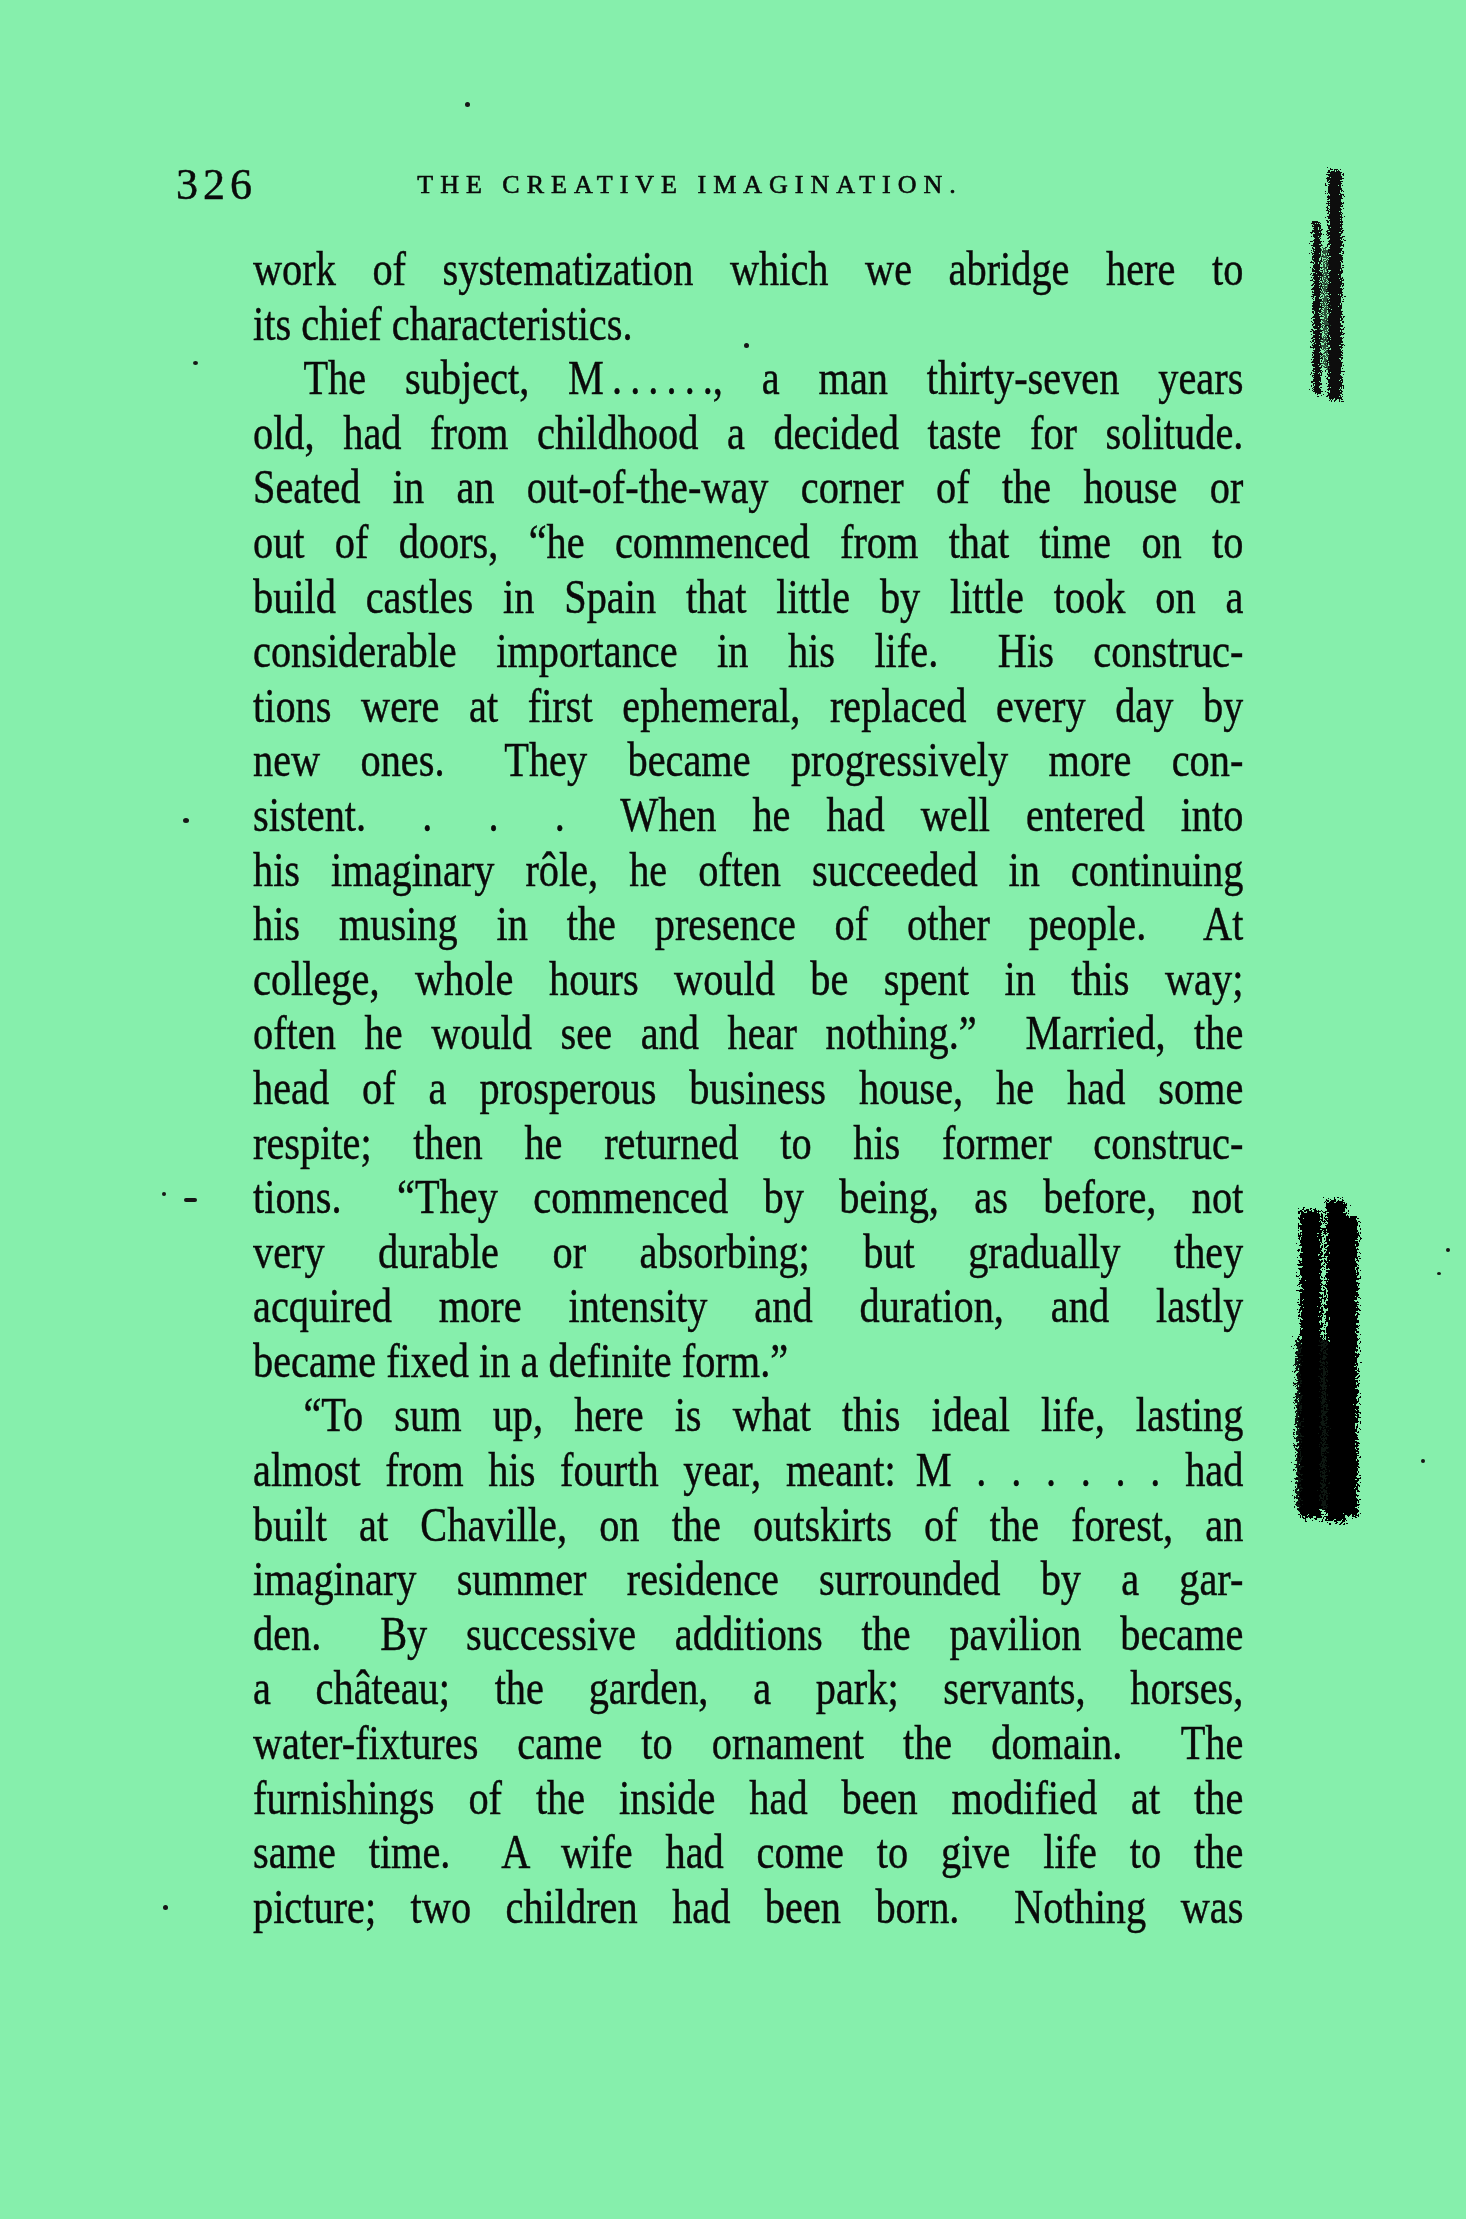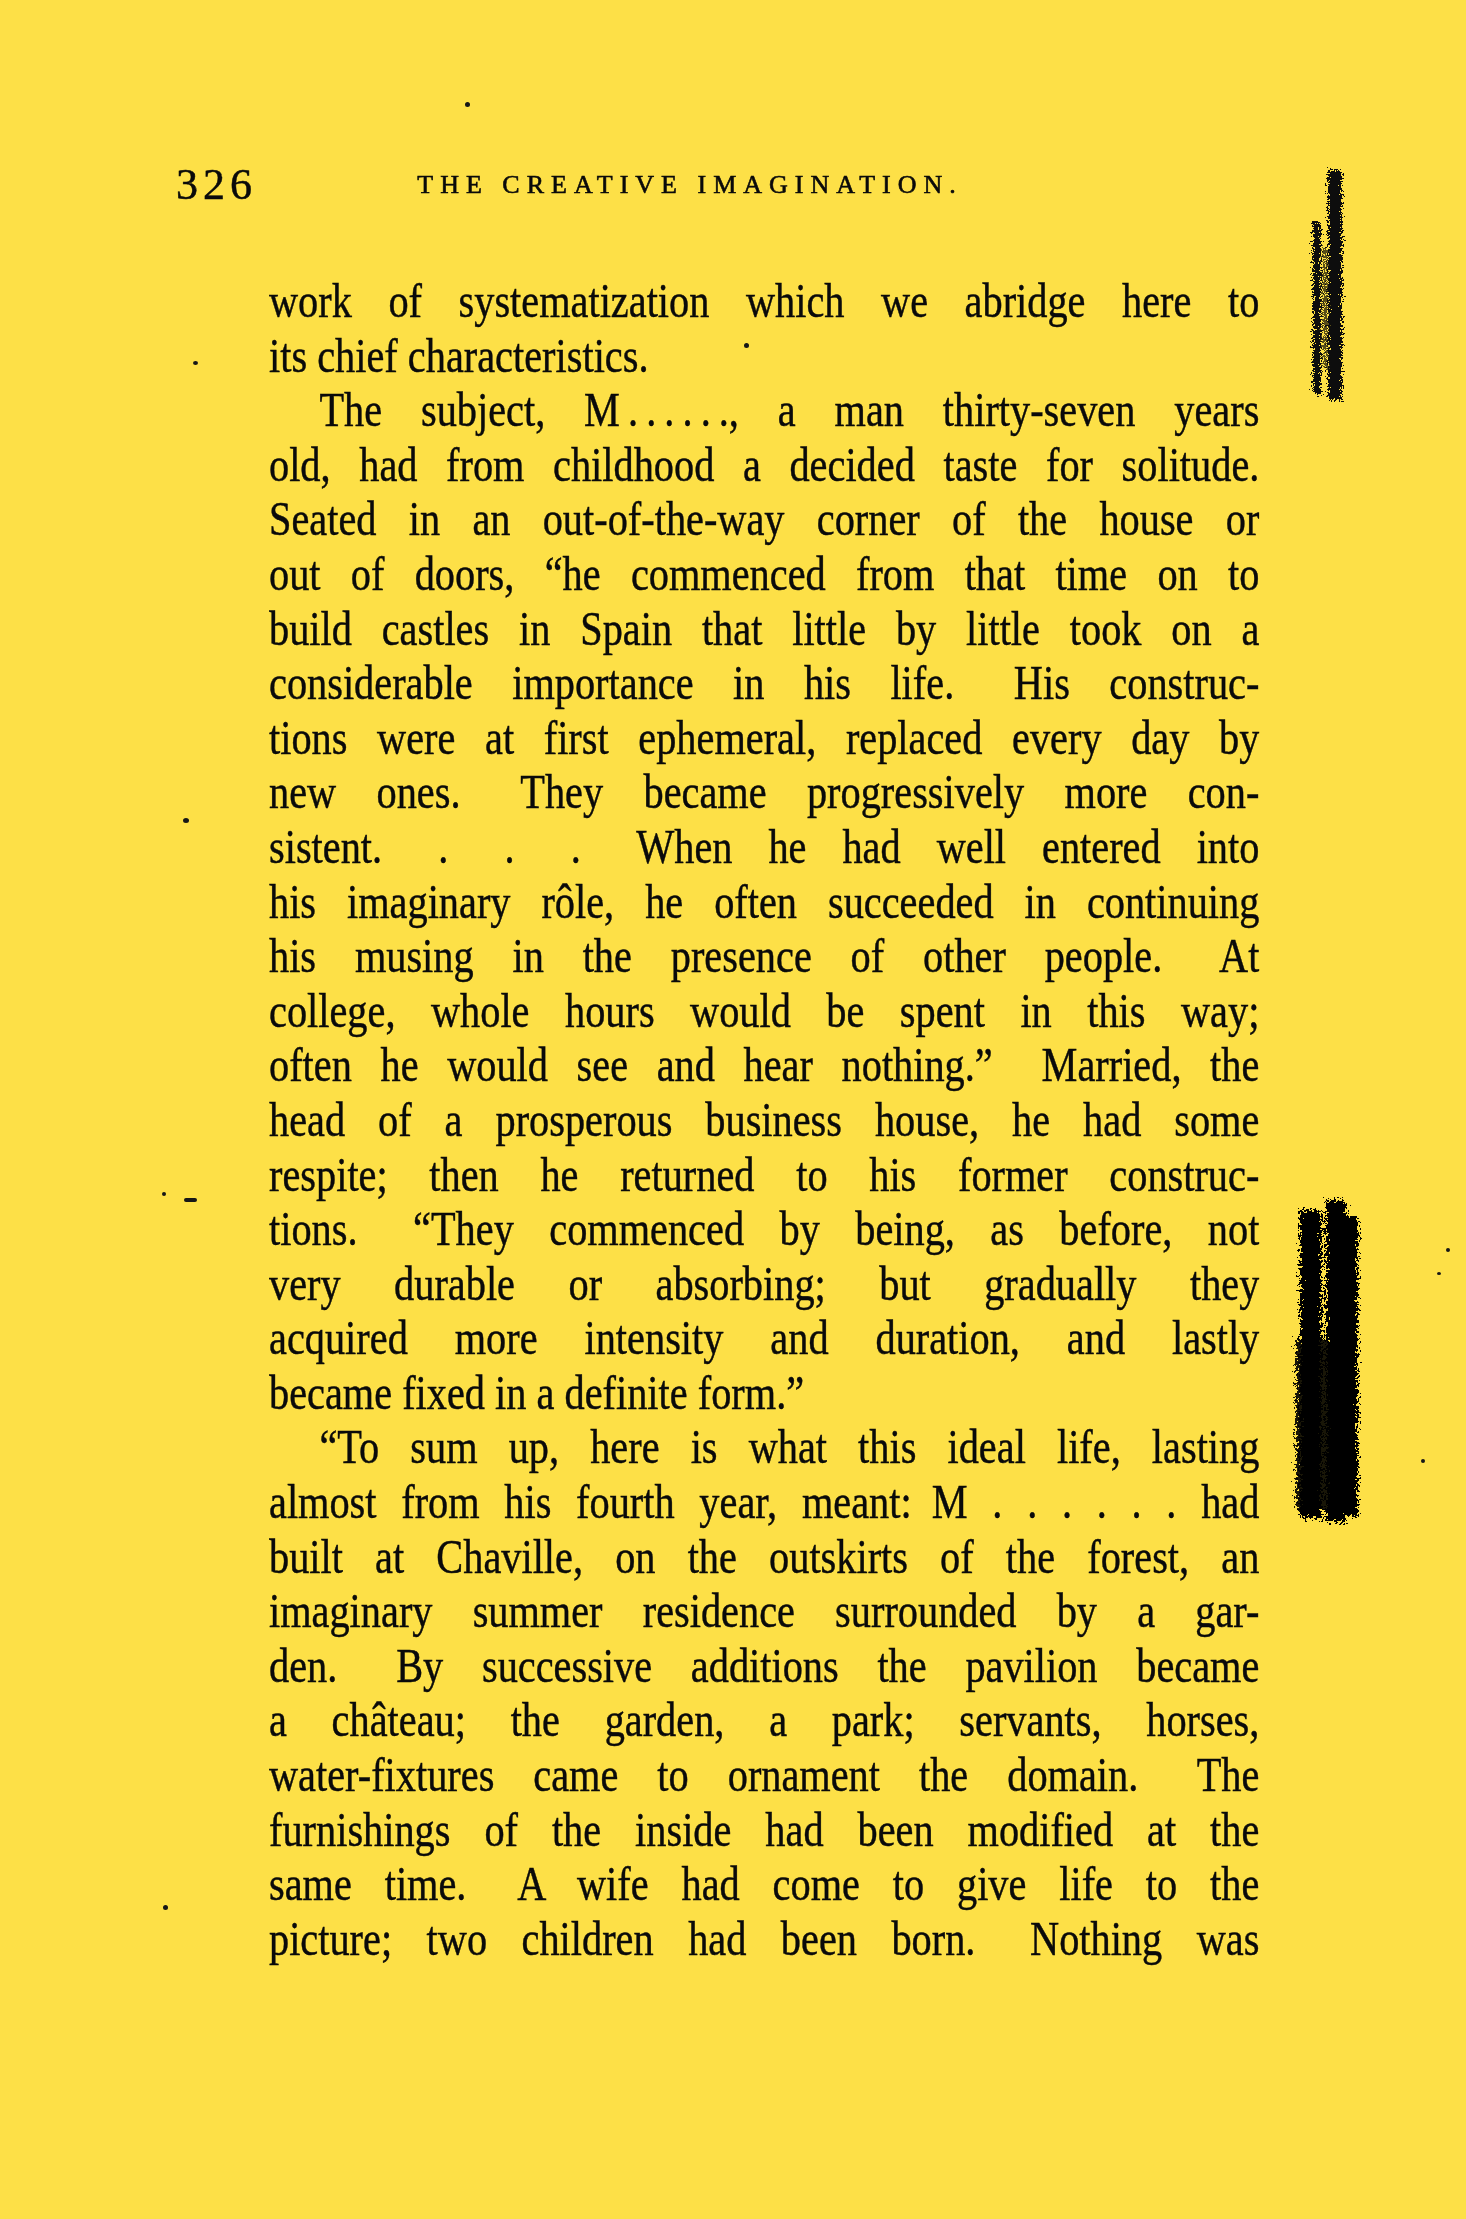--- a/index.html
+++ b/index.html
@@ -1,20 +1,20 @@
 <!DOCTYPE html>
 <html><head>
 <meta charset="utf-8">
 <style>
   html, body { margin: 0; padding: 0; background: #e8e8e8; }
   .page {
     position: relative;
     width: 1466px;
     height: 2219px;
-    background: #fde047;
+    background: #86efac;
     overflow: hidden;
     font-family: "Liberation Serif", "DejaVu Serif", serif;
     color: #0a0a0a;
   }
   .folio {
     position: absolute;
     left: 176px;
     top: 159px;
     font-size: 44px;
     letter-spacing: 5px;
@@ -26,23 +26,22 @@
     top: 170px;
     transform: translateX(-50%);
     font-size: 26px;
     letter-spacing: 7px;
     white-space: nowrap;
     -webkit-text-stroke: 0.6px currentColor;
   }
   .page-body {
     position: absolute;
     left: 253px;
-    top: 274px;
+    top: 242px;
     width: 990px;
-    margin-left: 16px;
   }
   .line {
     width: 1179px;
     height: 54.6px;
     overflow: hidden;
     transform: scaleX(0.84);
     transform-origin: 0 0;
     font-size: 48px;
     line-height: 54.6px;
     text-align: justify;

